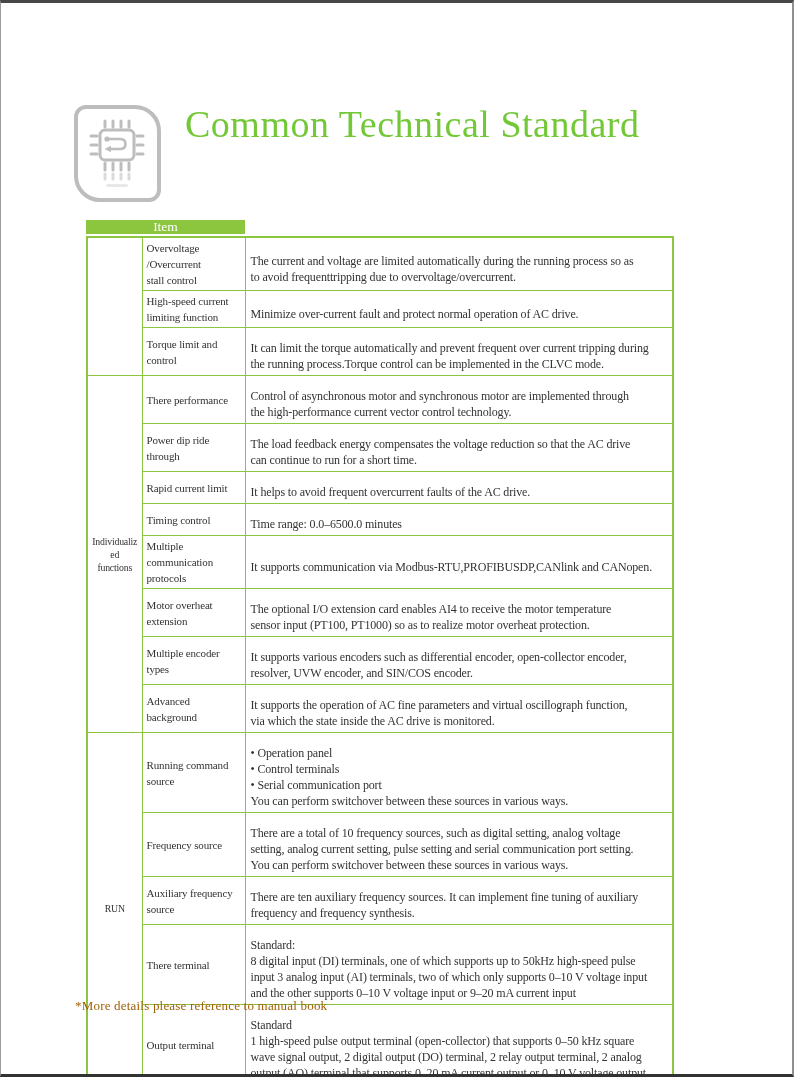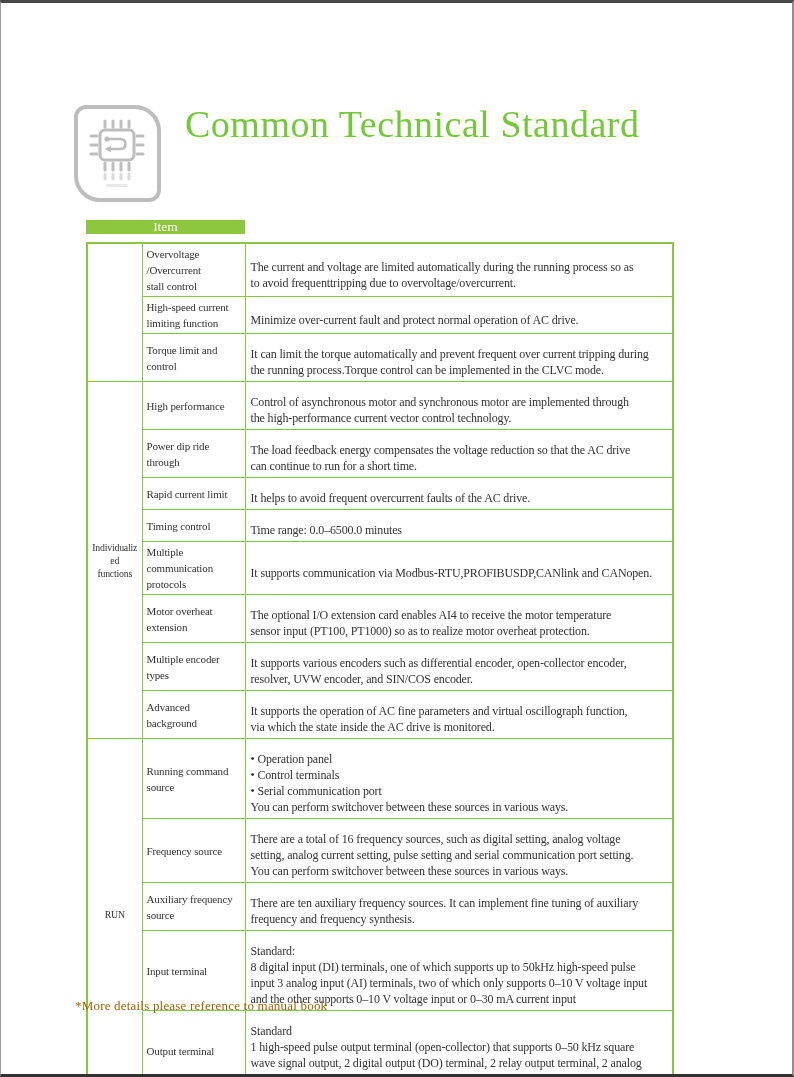--- a/index.html
+++ b/index.html
@@ -33,21 +33,21 @@
   .title{
     position:absolute;left:184px;top:99px;
     margin:0;
     font-size:38px;font-weight:400;
     letter-spacing:0.5px;
     color:var(--title-green);
     white-space:nowrap;
   }
   
   .table-wrap{position:absolute;left:85px;top:217px;width:588px;}
-  .thead{display:flex;height:14px;margin-bottom:8px;text-align:right;}
+  .thead{display:flex;height:14px;margin-bottom:2px;text-align:right;}
   .th{
     background:var(--green);color:#ffffff;
     font-size:13.5px;
     display:flex;align-items:center;justify-content:center;
   }
   .th-item{width:159px;margin-right:2px;}
   .th-spec{flex:1;}
   table.tbody{
     border-collapse:collapse;
     table-layout:fixed;
@@ -160,21 +160,21 @@
           <tr>
             <td class="item">Torque limit and
 control</td>
             <td class="spec">It can limit the torque automatically and prevent frequent over current tripping during
 the running process.Torque control can be implemented in the CLVC mode.</td>
           </tr>
           <tr>
             <td class="group" rowspan="8">Individualiz
 ed
 functions</td>
-            <td class="item">High performance</td>
+            <td class="item">There performance</td>
             <td class="spec">Control of asynchronous motor and synchronous motor are implemented through
 the high-performance current vector control technology.</td>
           </tr>
           <tr>
             <td class="item">Power dip ride
 through</td>
             <td class="spec">The load feedback energy compensates the voltage reduction so that the AC drive
 can continue to run for a short time.</td>
           </tr>
           <tr>
@@ -213,36 +213,36 @@
             <td class="group" rowspan="5">RUN</td>
             <td class="item">Running command
 source</td>
             <td class="spec">• Operation panel
 • Control terminals
 • Serial communication port
 You can perform switchover between these sources in various ways.</td>
           </tr>
           <tr>
             <td class="item">Frequency source</td>
-            <td class="spec">There are a total of 16 frequency sources, such as digital setting, analog voltage
+            <td class="spec">There are a total of 10 frequency sources, such as digital setting, analog voltage
 setting, analog current setting, pulse setting and serial communication port setting.
 You can perform switchover between these sources in various ways.</td>
           </tr>
           <tr>
             <td class="item">Auxiliary frequency
 source</td>
             <td class="spec">There are ten auxiliary frequency sources. It can implement fine tuning of auxiliary
 frequency and frequency synthesis.</td>
           </tr>
           <tr>
-            <td class="item">Input terminal</td>
+            <td class="item">There terminal</td>
             <td class="spec">Standard:
 8 digital input (DI) terminals, one of which supports up to 50kHz high-speed pulse
 input 3 analog input (AI) terminals, two of which only supports 0–10 V voltage input
-and the other supports 0–10 V voltage input or 0–30 mA current input</td>
+and the other supports 0–10 V voltage input or 9–20 mA current input</td>
           </tr>
           <tr>
             <td class="item">Output terminal</td>
             <td class="spec">Standard
 1 high-speed pulse output terminal (open-collector) that supports 0–50 kHz square
 wave signal output, 2 digital output (DO) terminal, 2 relay output terminal, 2 analog
 output (AO) terminal that supports 0–20 mA current output or 0–10 V voltage output</td>
           </tr>
         </tbody>
     </table>

